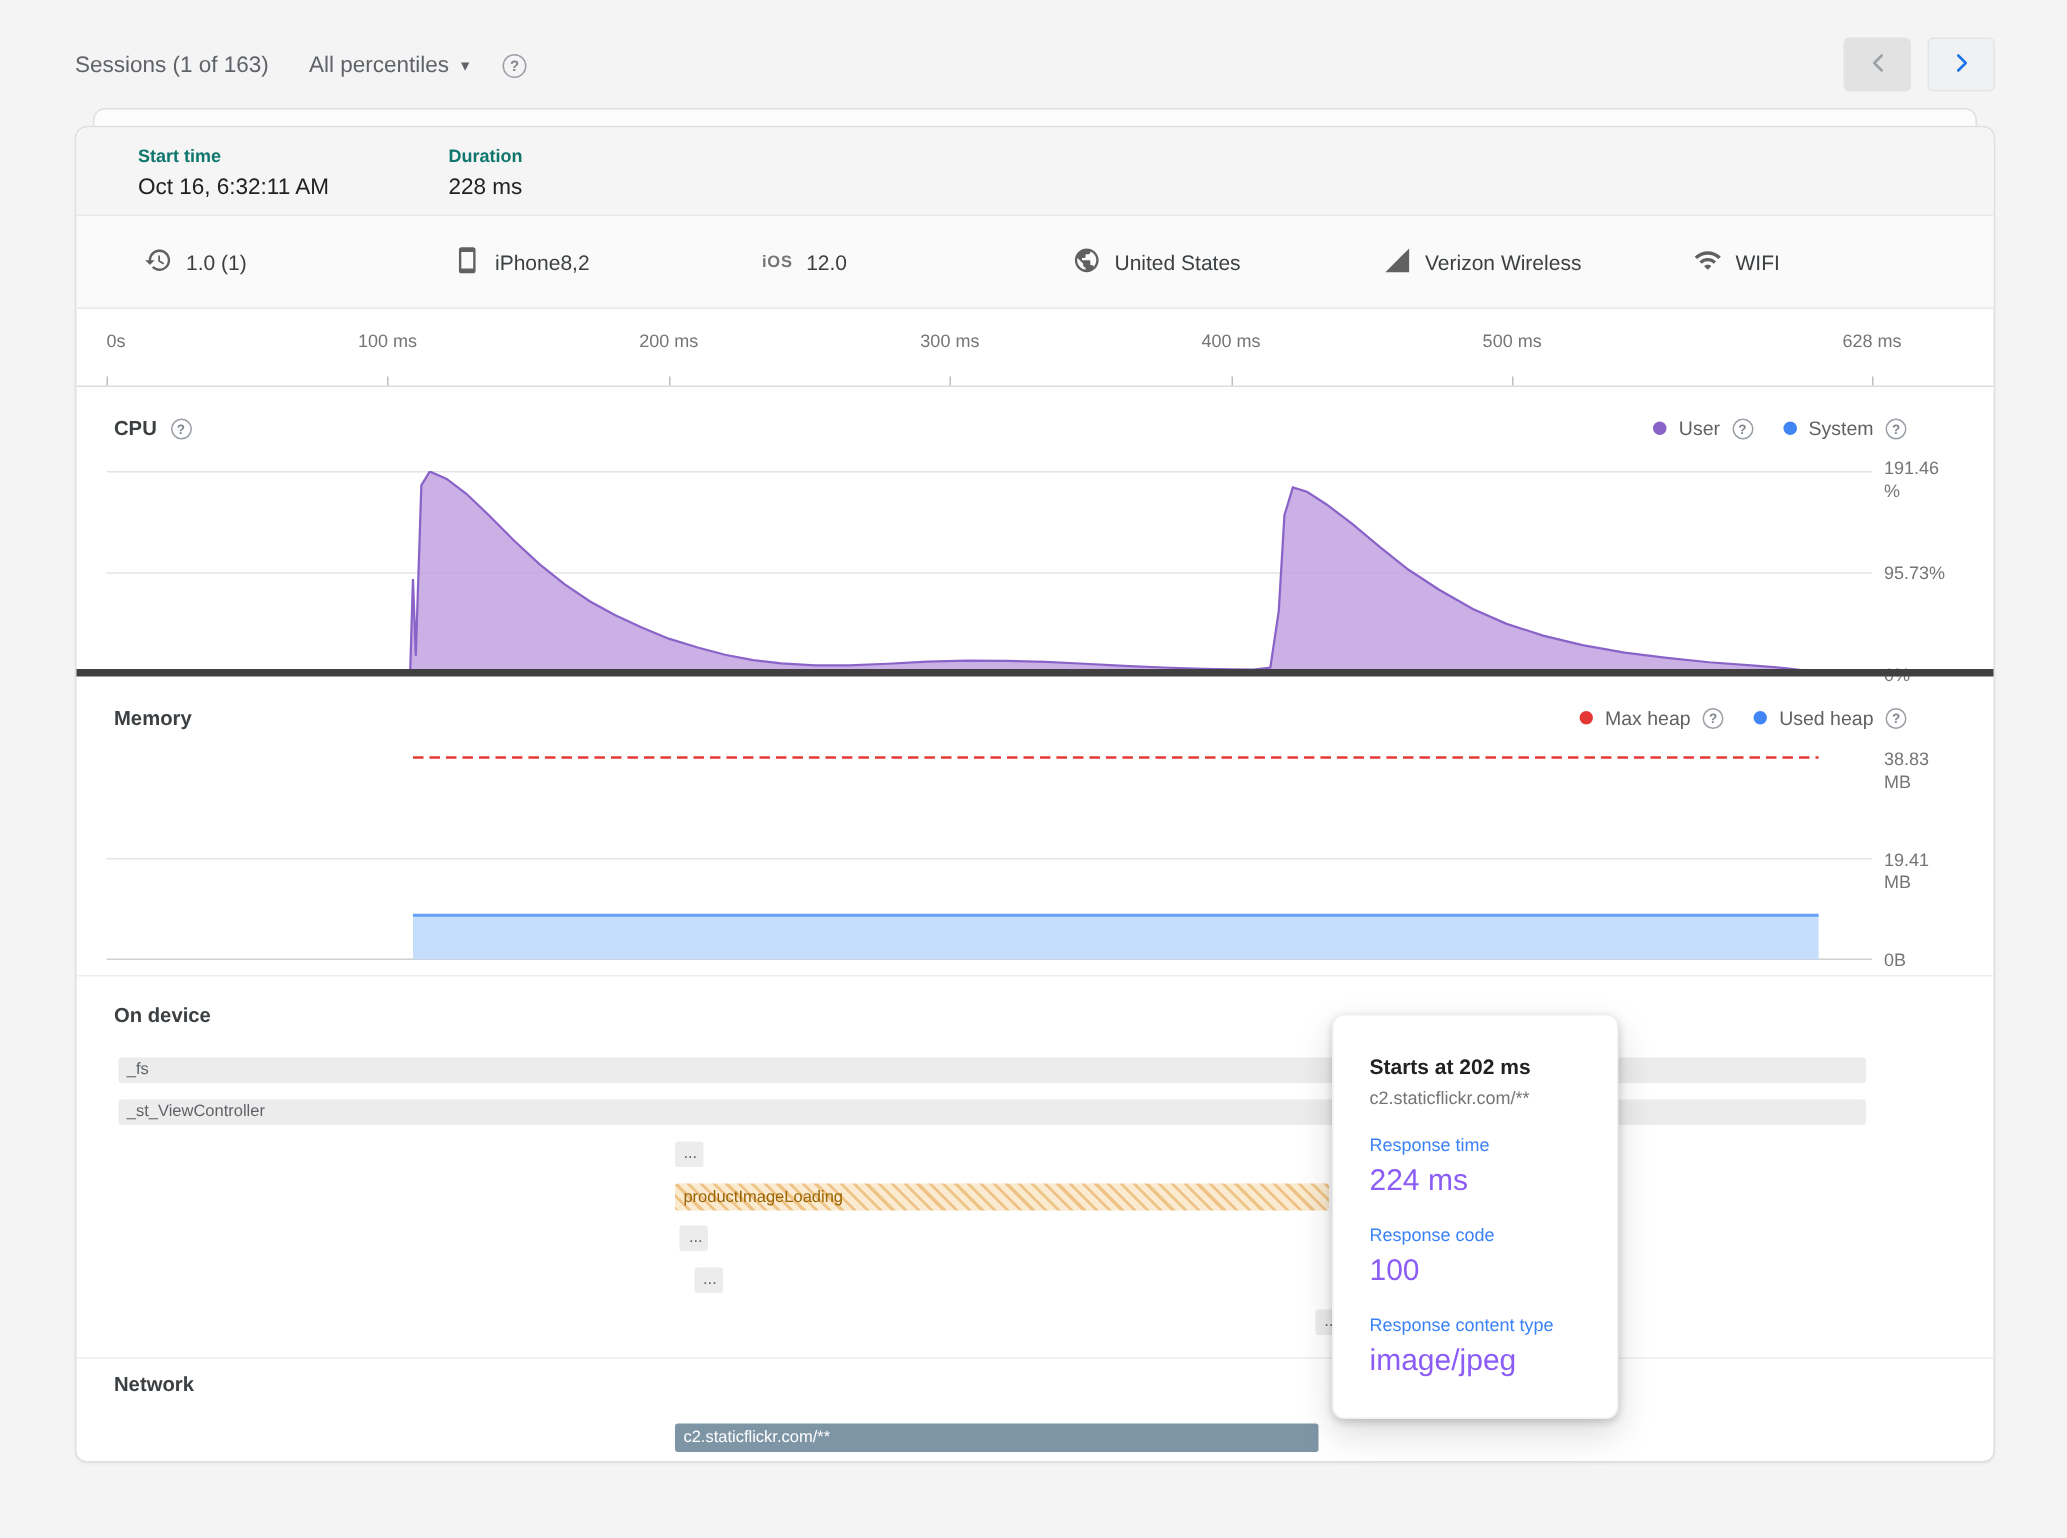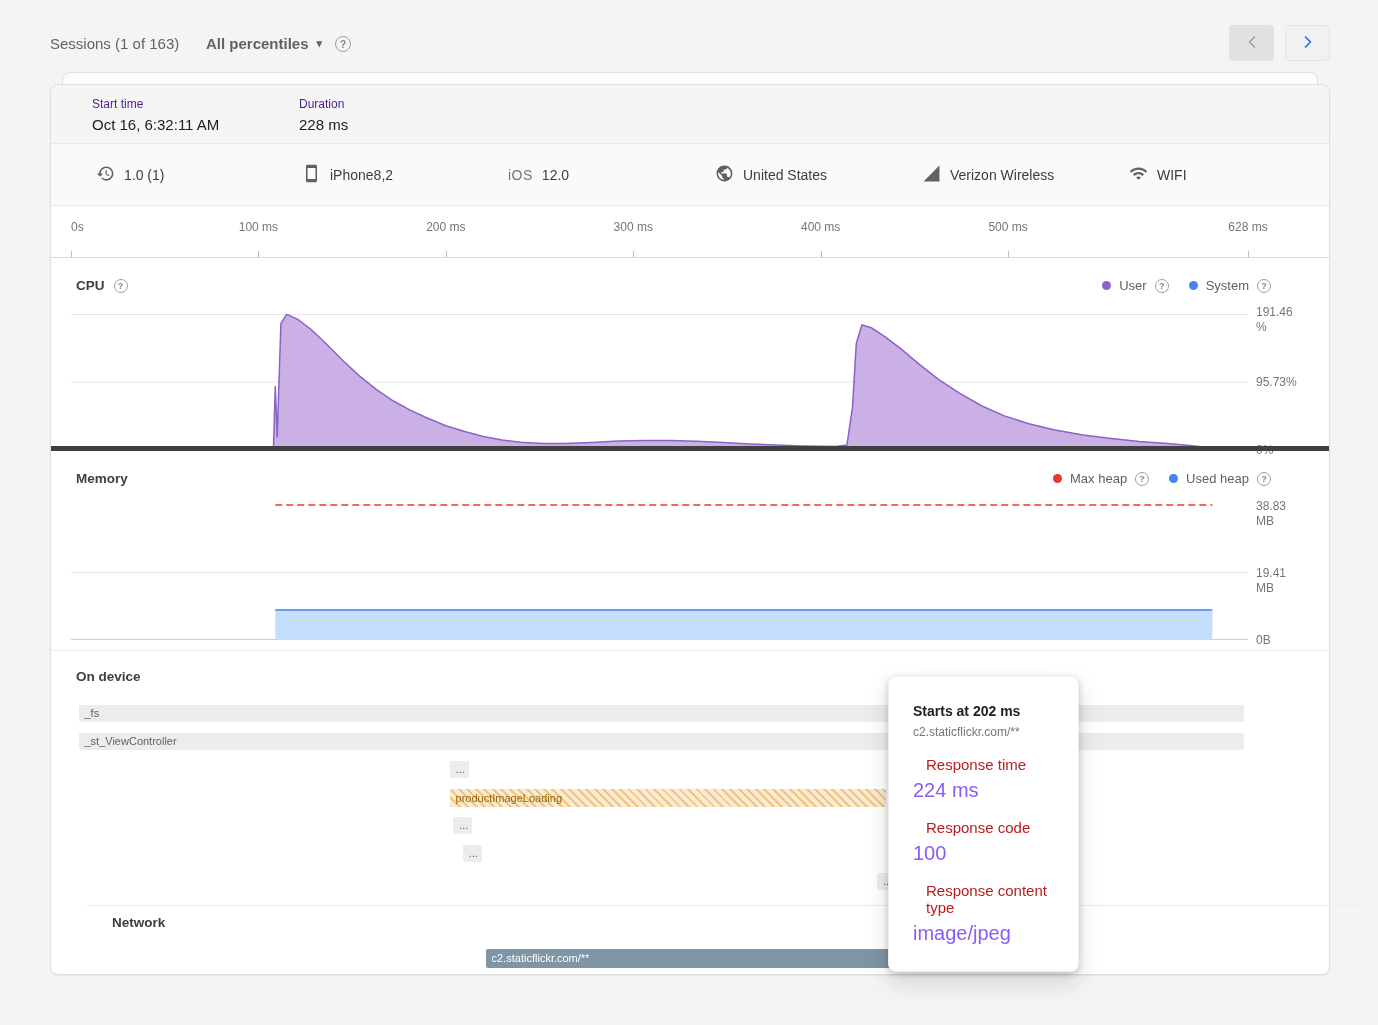--- a/index.html
+++ b/index.html
@@ -3,57 +3,57 @@
 <meta charset="utf-8">
 <style>
   * { margin:0; padding:0; box-sizing:border-box; }
   html,body { width:1378px; height:1025px; }
   body { background:#f4f4f5; font-family:"Liberation Sans",sans-serif; position:relative; overflow:hidden; color:#212121; }
   .abs { position:absolute; }
 
   
   .sessions-label { left:50px; top:35px; font-size:15px; color:#5f6368; }
   .pct-btn { left:204px; top:30px; background:none; border:none; font-size:15px; color:#5f6368;
-             font-family:inherit; display:flex; align-items:center; gap:8px; padding:5px 2px; cursor:pointer;font-weight:bold; }
+             font-family:inherit; display:flex; align-items:center; gap:8px; padding:5px 2px; cursor:pointer; }
   .caret { font-size:11px; color:#5f6368; }
   .help-icon { width:16px; height:16px; border:1.4px solid #9aa0a6; border-radius:50%; color:#80868b;
                font-size:10px; font-weight:bold; display:inline-flex; align-items:center; justify-content:center; cursor:pointer; }
   .topbar-help { left:335px; top:36px; }
   .nav-btn { width:45px; height:36px; border:none; border-radius:4px; display:flex; align-items:center;
              justify-content:center; cursor:pointer; }
   .nav-prev { left:1229px; top:25px; background:#e2e2e2; }
   .nav-next { left:1285px; top:25px; background:#f0f1f2; border:1px solid #e4e4e4; }
 
   
   .card-stack { left:62px; top:72px; width:1256px; height:20px; background:#fcfcfc;
                 border:1px solid #e0e0e0; border-radius:8px 8px 0 0; }
   .card { left:50px; top:84px; width:1280px; height:891px; background:#fff; border:1px solid #dfdfdf;
           border-radius:8px; box-shadow:0 1px 2px rgba(0,0,0,.06); }
 
   .hdr { left:0; top:0; width:1278px; height:59px; background:#f5f5f5; border-bottom:1px solid #e8e8e8;
          border-radius:8px 8px 0 0; }
   .hgrp { position:absolute; top:12px; }
-  .hlabel { font-size:12px; color:#4c1d95; margin-bottom:5px; }
+  .hlabel { font-size:12px; color:#0f766e; margin-bottom:5px;font-weight:bold; }
   .hvalue { font-size:15px; color:#212121; }
 
   .devrow { left:0; top:59px; width:1278px; height:62px; background:#fafafa; border-bottom:1px solid #e8e8e8; }
   .devitem { position:absolute; top:0; height:62px; display:flex; align-items:center; gap:9px;
              font-size:14px; color:#3c4043; }
   .devitem svg { flex:none; }
-  .ios-glyph { font-size:14px; font-weight:normal; color:#757575; letter-spacing:.5px; }
+  .ios-glyph { font-size:11px; font-weight:bold; color:#757575; letter-spacing:.5px; }
 
   .timeline { left:0; top:121px; width:1278px; height:52px; border-bottom:1px solid #dadce0; }
   .tick-label { position:absolute; top:14px; font-size:12px; color:#757575; white-space:nowrap; }
   .tick-mark { position:absolute; bottom:0; width:1px; height:6px; background:#bdbdbd; }
 
   .section { left:0; width:1278px; }
   .sec-cpu { top:173px; height:196px; }
   .sec-mem { top:361px; height:196px; border-top:5px solid #404040; }
   .sec-dev { top:565px; height:255px; border-top:1px solid #ededed; }
-  .sec-net { top:820px; height:80px; border-top:1px solid #ededed;margin-left:36px; }
+  .sec-net { top:820px; height:80px; border-top:1px solid #ededed; }
 
   .sec-title-row { position:absolute; left:25px; top:20px; display:flex; align-items:center; gap:9px; }
   .sec-title { font-size:13.5px; font-weight:bold; color:#3c4043; }
   .help-sm { width:14px; height:14px; border:1.2px solid #9aa0a6; border-radius:50%; color:#80868b;
              font-size:9px; font-weight:bold; display:inline-flex; align-items:center; justify-content:center; cursor:pointer; }
 
   .legend { position:absolute; right:58px; top:20px; display:flex; align-items:center; gap:20px; }
   .legend-item { display:flex; align-items:center; gap:8px; font-size:13px; color:#616161; }
   .dot { width:9px; height:9px; border-radius:50%; background:#999; }
 
@@ -70,21 +70,21 @@
   .net-bar { position:absolute; height:19px; background:#7e95a6; border-radius:2px; font-size:11px;
              color:#fff; line-height:19px; padding-left:6px; white-space:nowrap; overflow:hidden; cursor:pointer; }
 
   
   .tooltip { left:888px; top:676px; width:191px; background:#fff; border-radius:8px; z-index:10;
              border:1px solid #f0f0f0; box-shadow:0 2px 6px rgba(0,0,0,.18), 0 10px 24px rgba(0,0,0,.14);
              padding:26px 16px 26px 24px; }
   .tt-title { font-size:14px; font-weight:bold; color:#212121; }
   .tt-sub { font-size:12px; color:#757575; margin-top:6px; }
   .tt-field { margin-top:17px; }
-  .tt-flabel { font-size:15px; color:#b91c1c;margin-left:13px; }
+  .tt-flabel { font-size:12px; color:#3b82f6; }
   .tt-fvalue { font-size:20px; color:#8b5cf6; margin-top:6px; }
 </style>
 </head>
 <body>
 
 <div class="page">
 
   <span class="abs sessions-label">Sessions (1 of 163)</span>
   <button class="abs pct-btn">
     <span>All percentiles</span>

